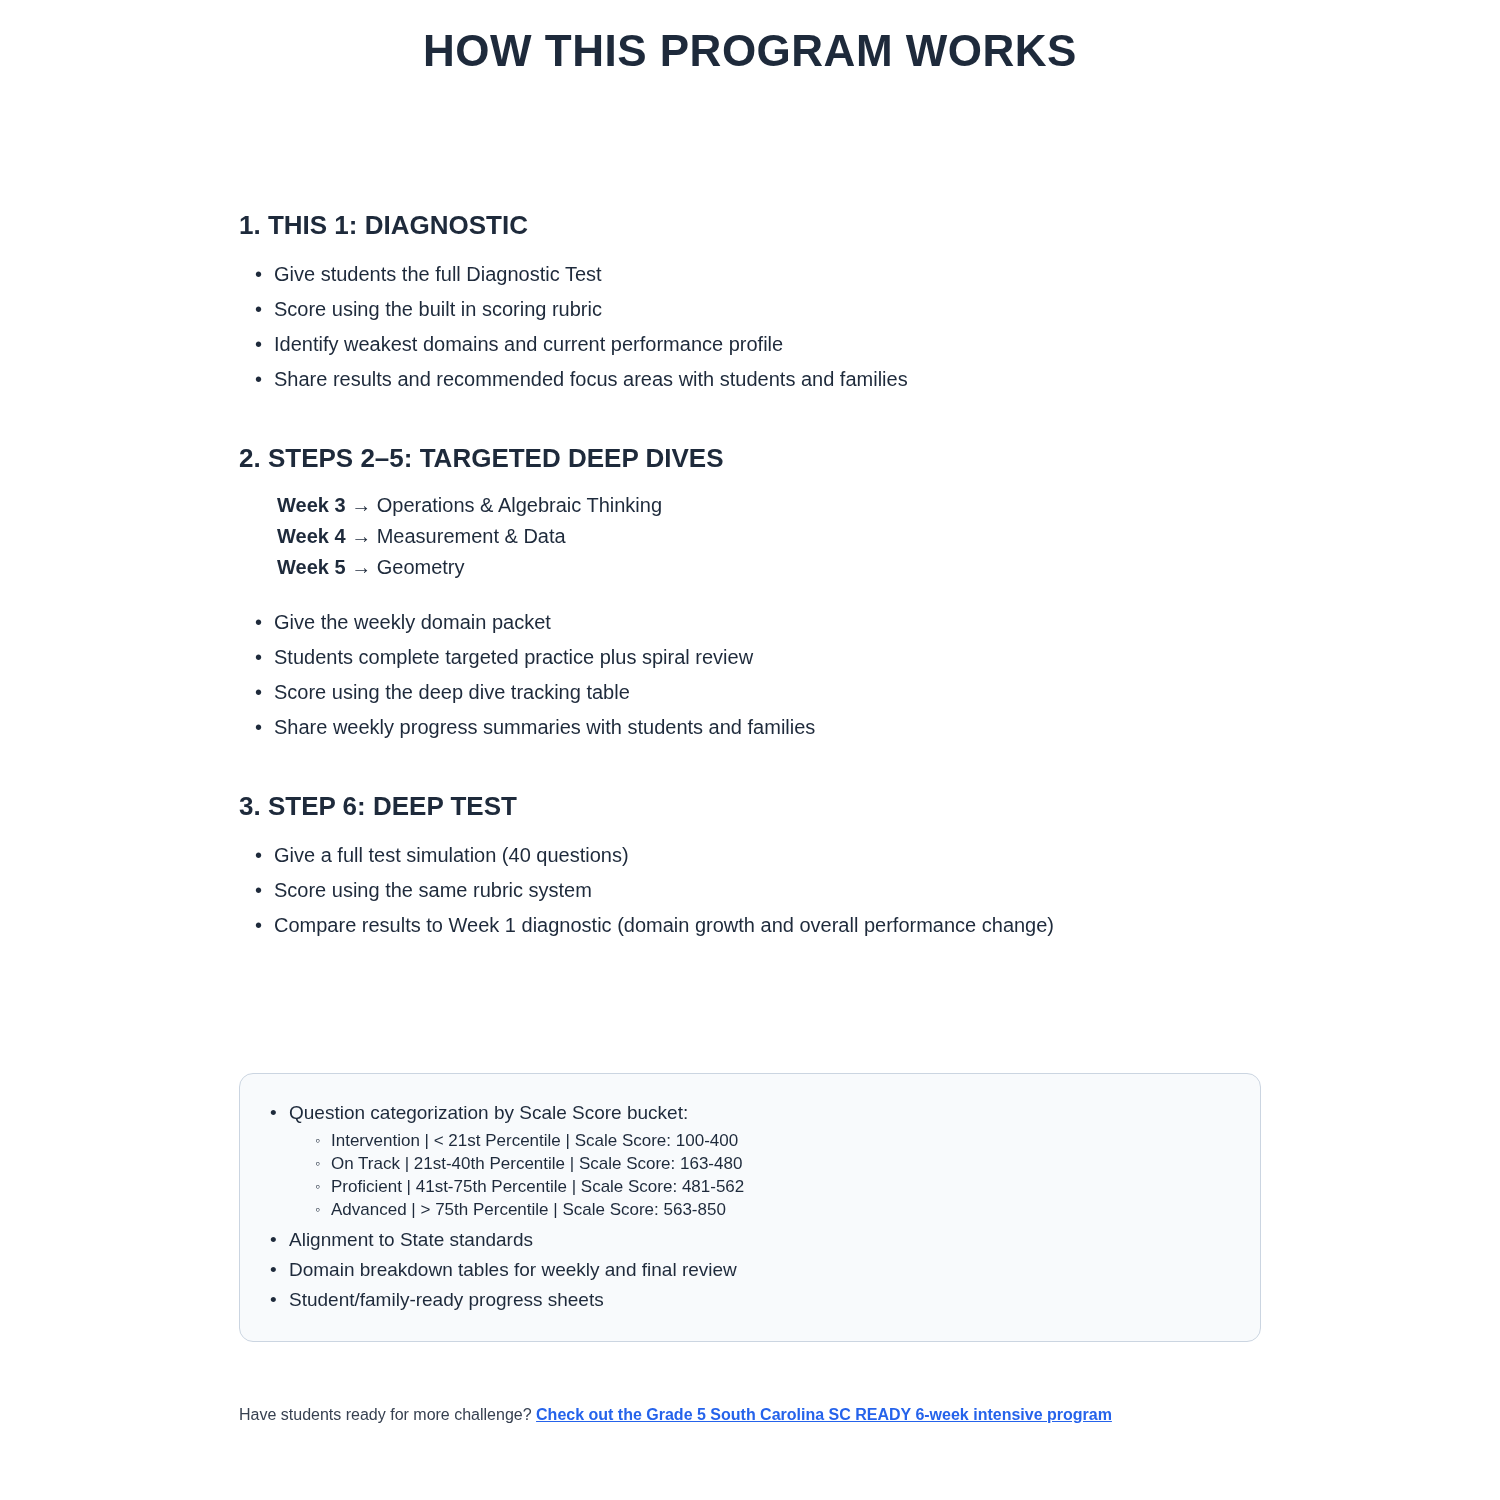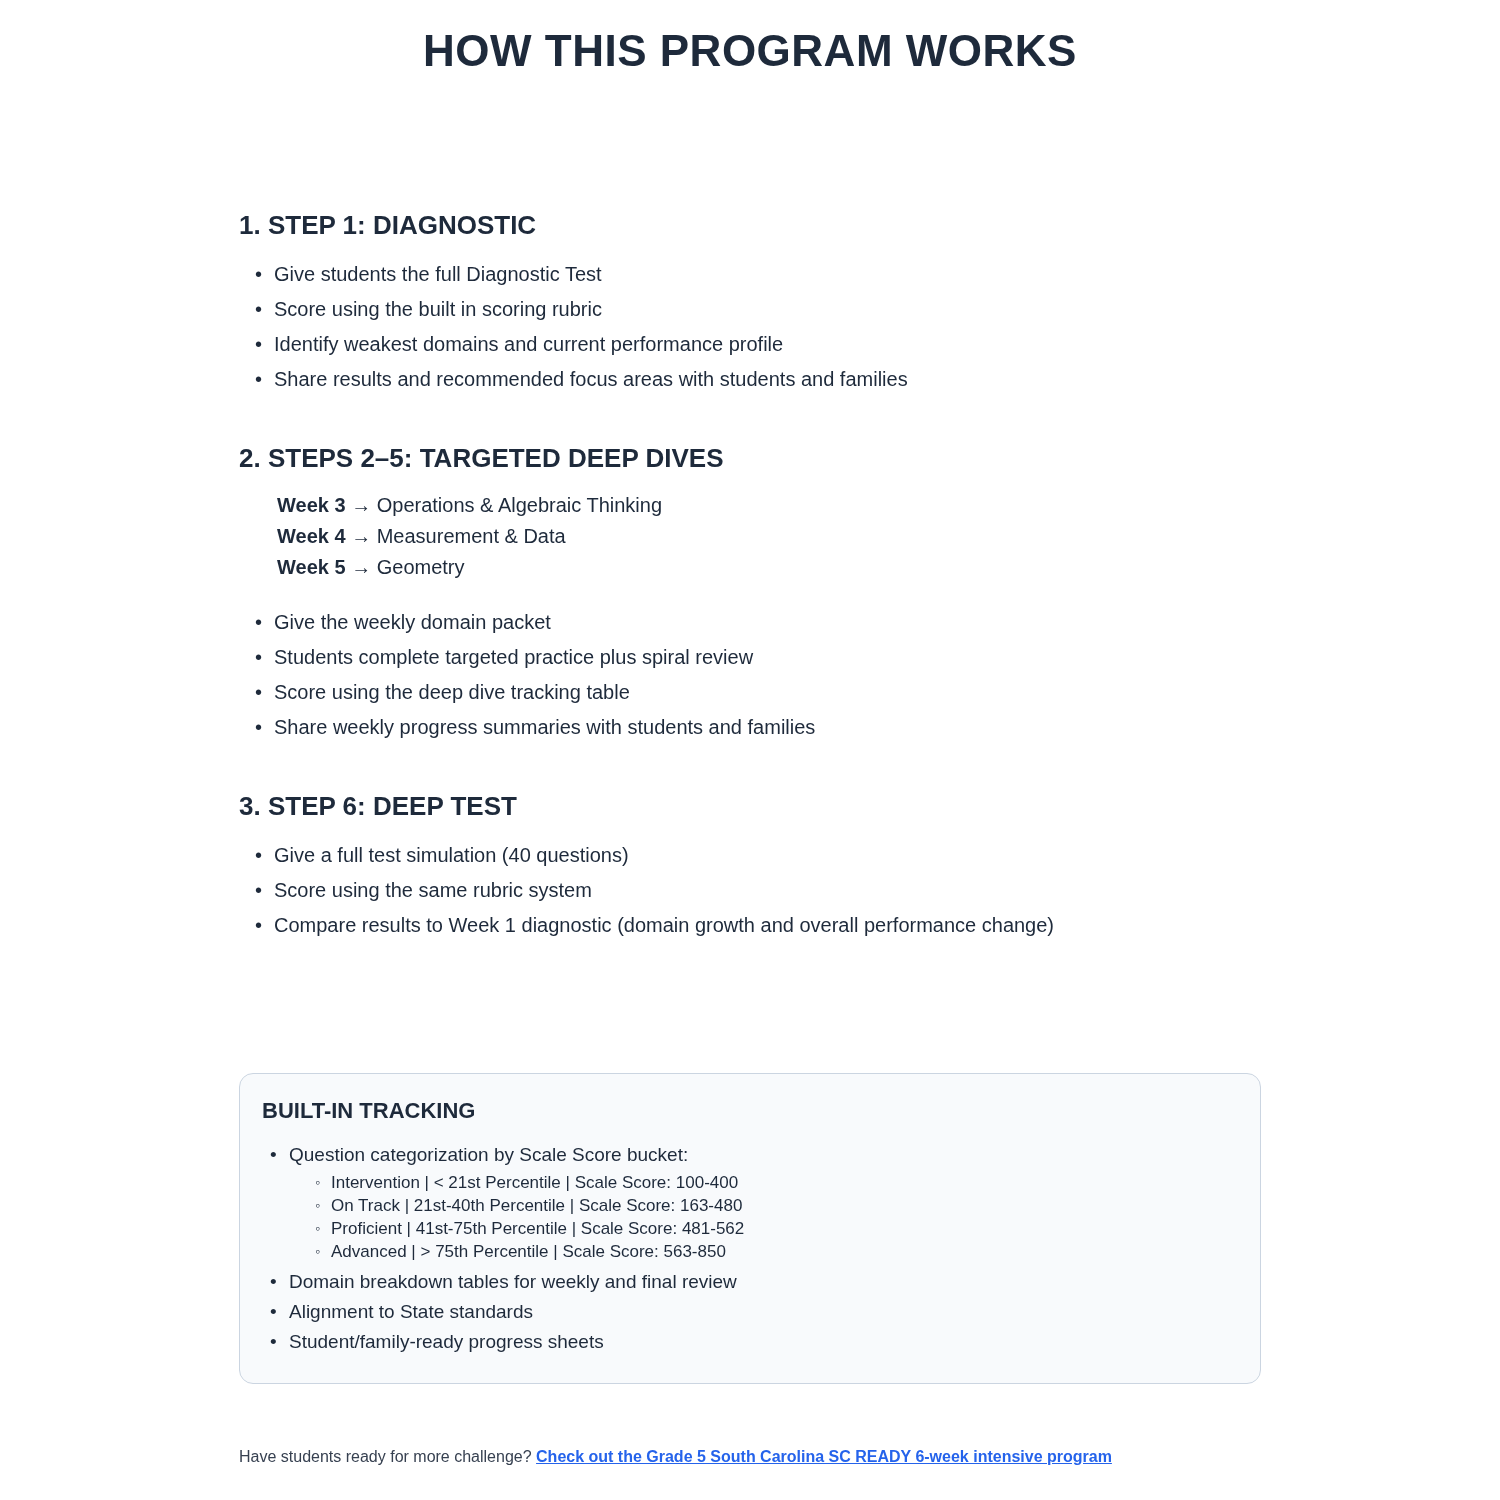--- a/index.html
+++ b/index.html
@@ -116,21 +116,21 @@
 </head>
 <body>
 
 <div class="container">
 
   <h1 class="page-title">HOW THIS PROGRAM WORKS</h1>
 
   <div class="sections">
 
     <div class="section">
-      <h2 class="section-heading"><span>1.</span> <span>STEP 1: DIAGNOSTIC</span></h2>
+      <h2 class="section-heading"><span>1.</span> <span>THIS 1: DIAGNOSTIC</span></h2>
       <ul class="bullets">
         <li>Give students the full Diagnostic Test</li>
         <li>Score using the built in scoring rubric</li>
         <li>Identify weakest domains and current performance profile</li>
         <li>Share results and recommended focus areas with students and families</li>
       </ul>
     </div>
 
     <div class="section">
       <h2 class="section-heading"><span>2.</span> <span>STEPS 2–5: TARGETED DEEP DIVES</span></h2>
@@ -152,33 +152,32 @@
       <ul class="bullets">
         <li>Give a full test simulation (40 questions)</li>
         <li>Score using the same rubric system</li>
         <li>Compare results to Week 1 diagnostic (domain growth and overall performance change)</li>
       </ul>
     </div>
 
   </div>
 
   <div class="tracking-box">
-    <h3 class="tracking-box-heading">BUILT-IN TRACKING</h3>
     <ul class="bullets">
       <li>
         <span>Question categorization by Scale Score bucket:</span>
         <ul class="sub-bullets">
           <li>Intervention | &lt; 21st Percentile | Scale Score: 100-400</li>
           <li>On Track | 21st-40th Percentile | Scale Score: 163-480</li>
           <li>Proficient | 41st-75th Percentile | Scale Score: 481-562</li>
           <li>Advanced | &gt; 75th Percentile | Scale Score: 563-850</li>
         </ul>
       </li>
+      <li>Alignment to State standards</li>
       <li>Domain breakdown tables for weekly and final review</li>
-      <li>Alignment to State standards</li>
       <li>Student/family-ready progress sheets</li>
     </ul>
   </div>
 
   <div class="footer">
     <span>Have students ready for more challenge?</span>
     <a href="#">Check out the Grade 5 South Carolina SC READY 6-week intensive program</a>
   </div>
 
 </div>

